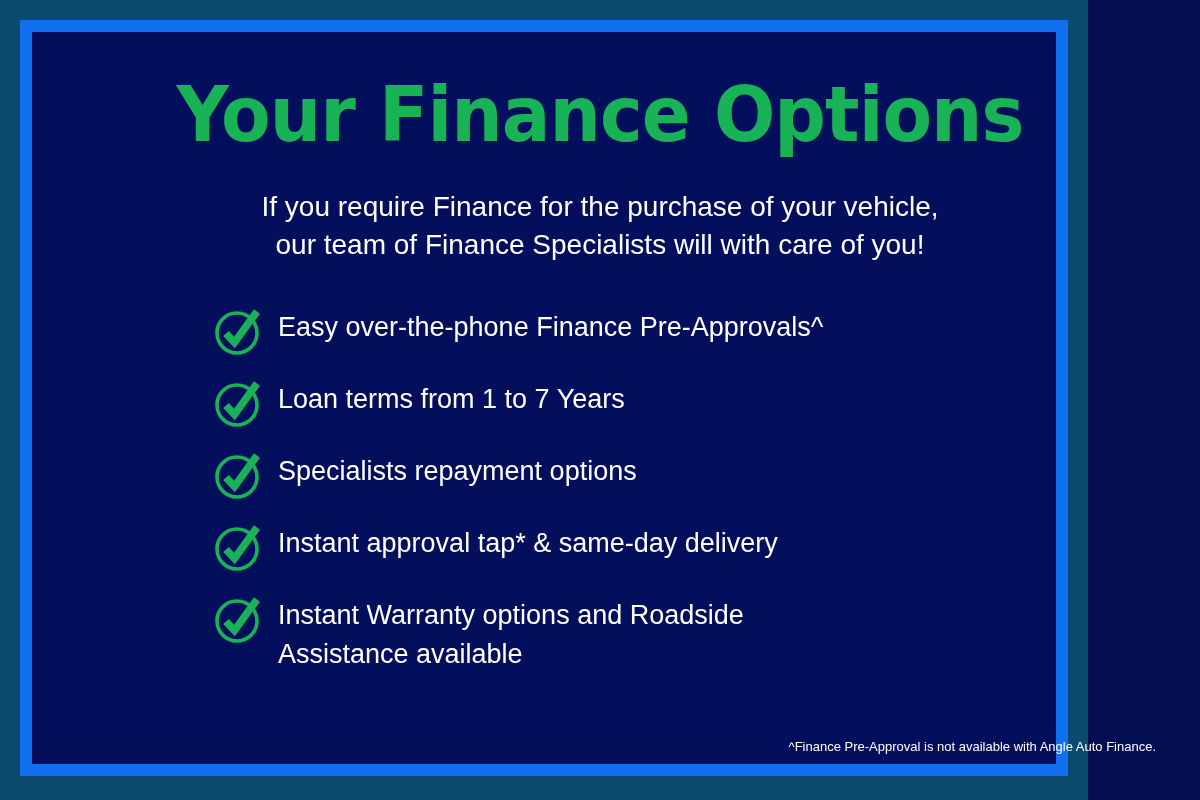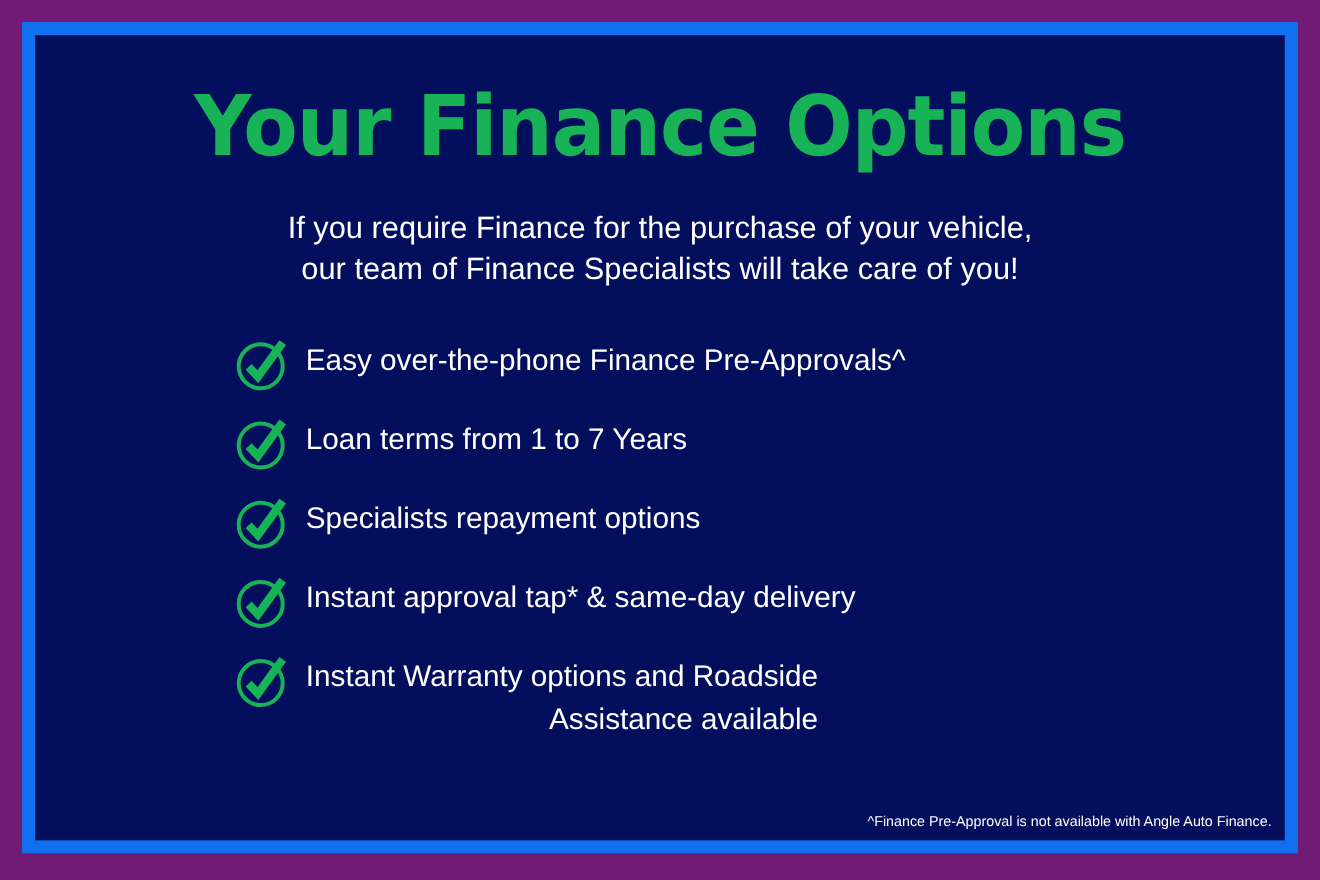--- a/index.html
+++ b/index.html
@@ -9,23 +9,23 @@
   }
   body {
     width: 1200px;
     height: 800px;
     font-family: "Liberation Sans", sans-serif;
     overflow: hidden;
   }
 
   .banner {
     position: relative;
-    width: 1200px;
+    width: 1088px;
     height: 800px;
-    background: #701a75;
+    background: #0c4a6e;
     box-sizing: border-box;
   }
 
   
   .frame {
     position: absolute;
     left: 20px;
     top: 20px;
     right: 20px;
     bottom: 24px;
@@ -96,21 +96,21 @@
     margin-top: 2px;
   }
   .check-icon svg { display: block; }
 
   .feature-text {
     color: #ffffff;
     font-size: 27px;
     line-height: 39px;
     padding-top: 6px;
   }
-  .feature-text .line { display: block; text-align: right; }
+  .feature-text .line { display: block; }
 
   .disclaimers {
     position: absolute;
     right: 44px;
     bottom: 36px;
     text-align: right;
     color: #ffffff;
     font-size: 13px;
     line-height: 35px;
   }
@@ -122,21 +122,21 @@
 <div class="banner">
 
   <div class="frame"></div>
 
   <div class="content">
 
     <div class="title">Your Finance Options</div>
 
     <div class="subtitle">
       <span class="line">If you require Finance for the purchase of your vehicle,</span>
-      <span class="line">our team of Finance Specialists will take care of you!</span>
+      <span class="line">our team of Finance Specialists will with care of you!</span>
     </div>
 
     <div class="features">
 
       <div class="feature">
         <span class="check-icon">
           <svg width="54" height="54" viewBox="0 0 54 54" xmlns="http://www.w3.org/2000/svg">
             <circle cx="25" cy="29" r="20" fill="none" stroke="#18b257" stroke-width="3.6"></circle>
             <path d="M14 29.5 L22.5 38.5 L45 7.5" fill="none" stroke="#18b257" stroke-width="7.5" stroke-linecap="butt" stroke-linejoin="miter"></path>
           </svg>

